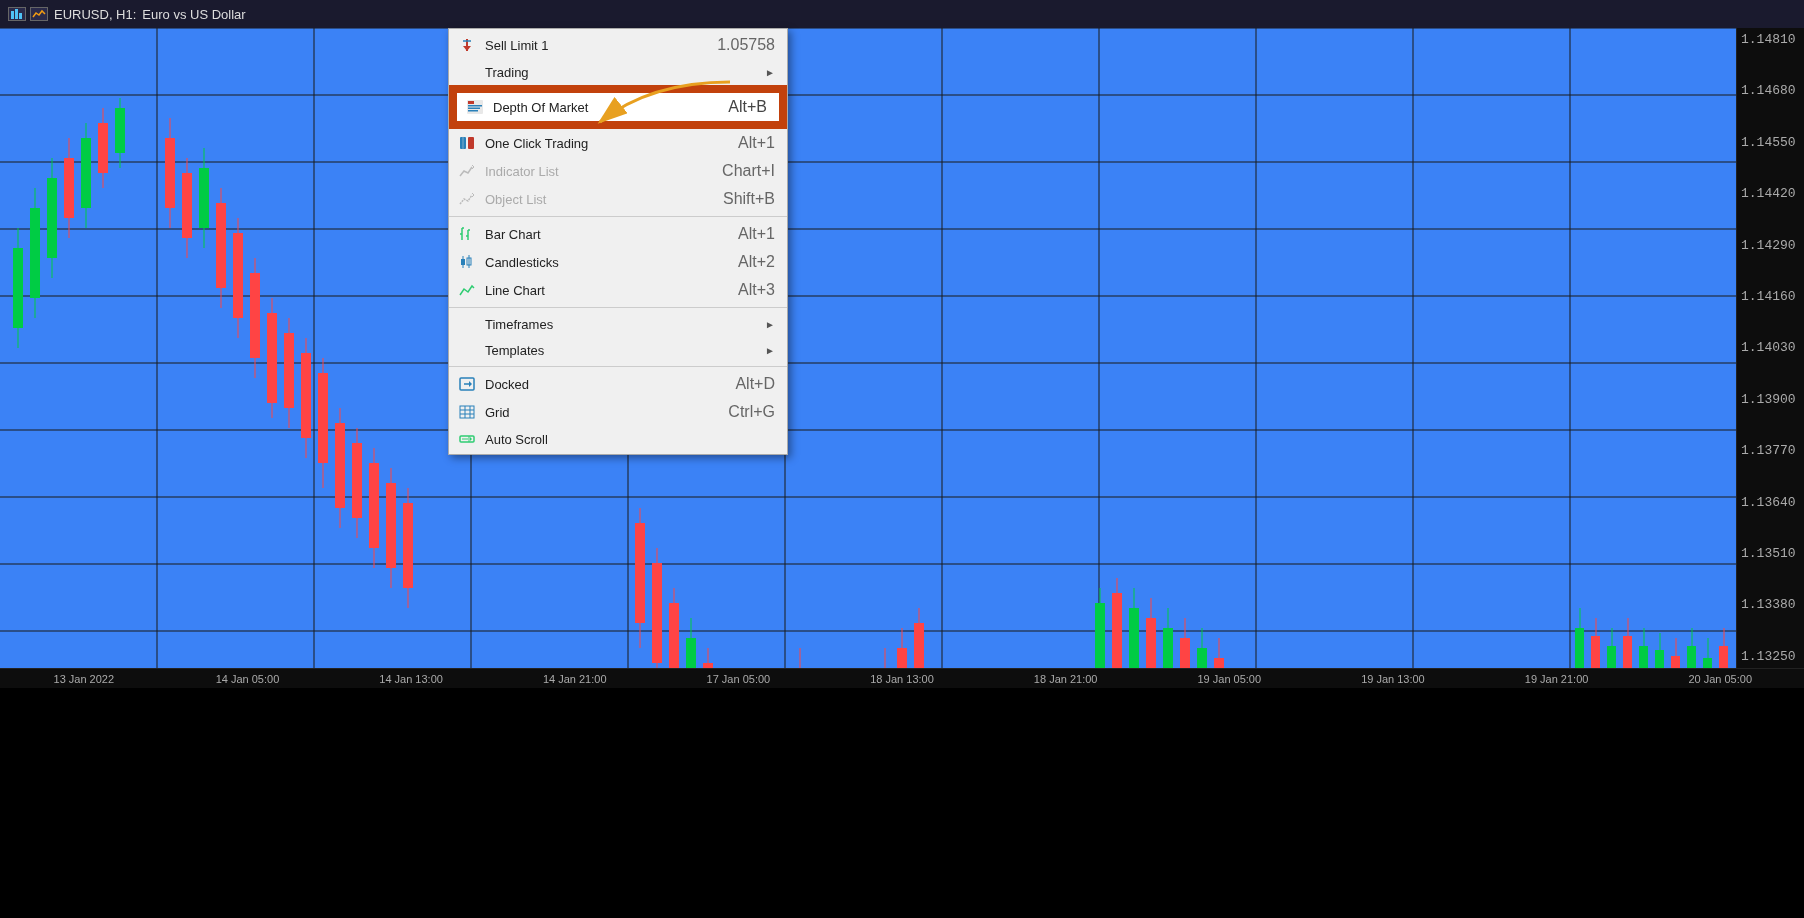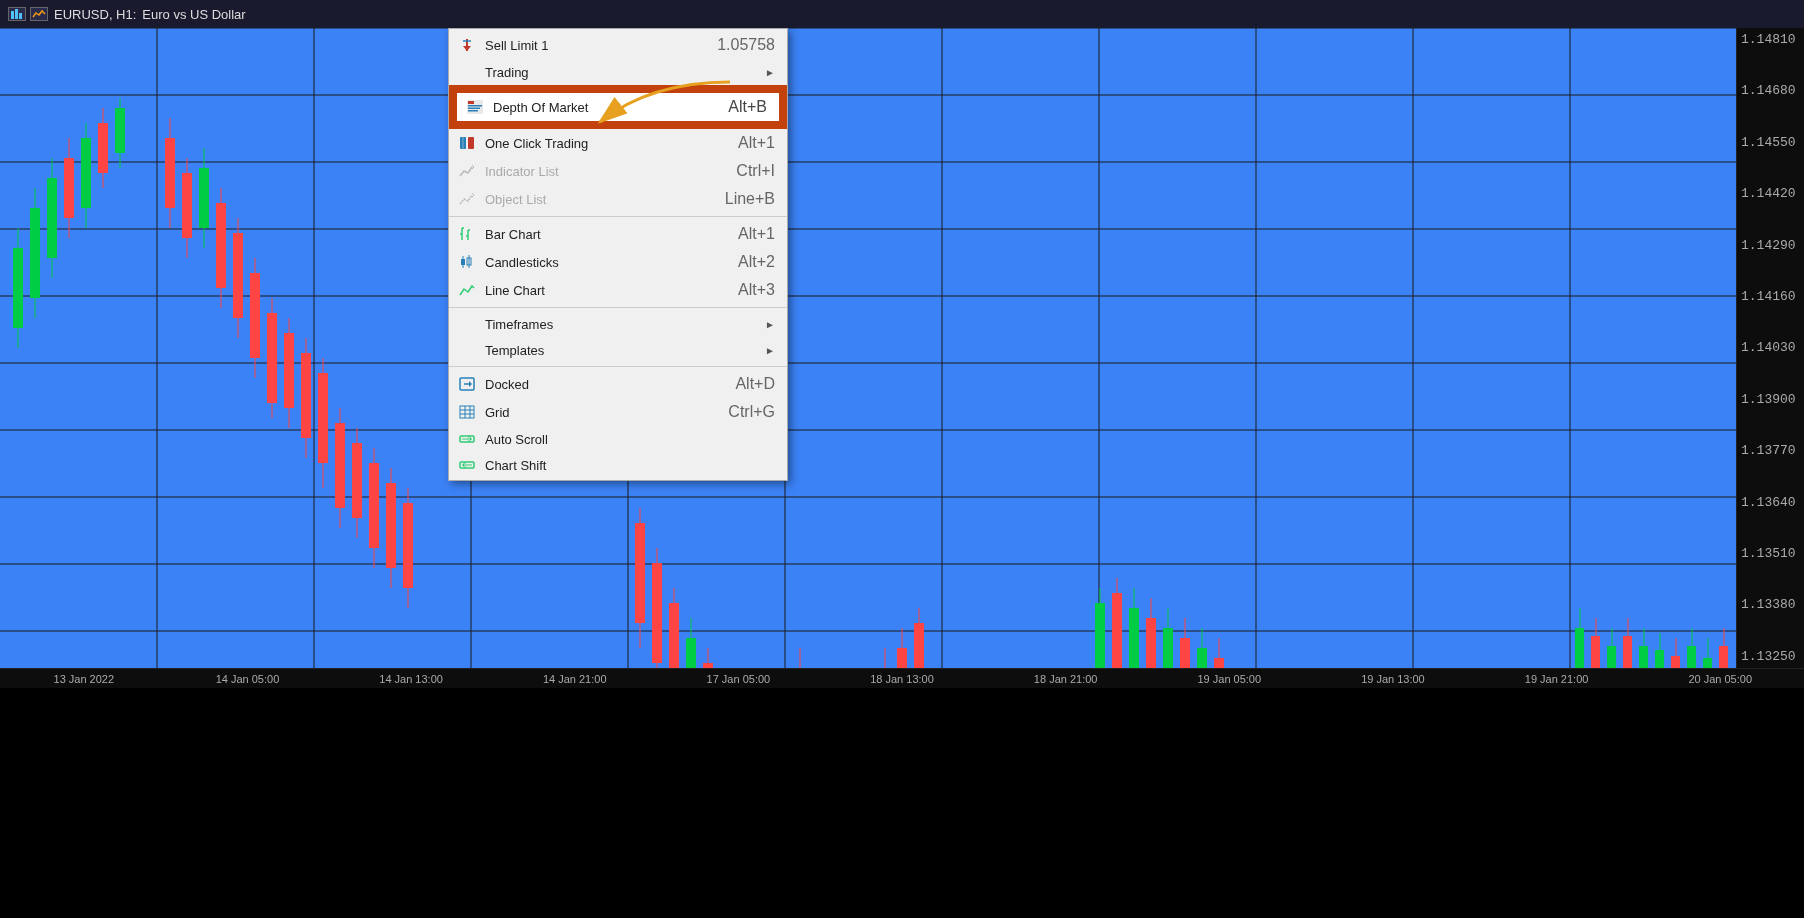--- a/index.html
+++ b/index.html
@@ -445,33 +445,33 @@
 
   <div class="menu-item disabled">
     <div class="menu-icon">
       <svg width="16" height="14" viewBox="0 0 16 14">
         <polyline points="1,12 5,7 9,9 13,3" fill="none" stroke="#bbb" stroke-width="1.5"></polyline>
         <line x1="13" y1="1" x2="15" y2="3" stroke="#bbb" stroke-width="1"></line>
         <line x1="13" y1="5" x2="15" y2="3" stroke="#bbb" stroke-width="1"></line>
       </svg>
     </div>
     <span class="menu-label">Indicator List</span>
-    <span class="menu-shortcut">Ctrl+I</span>
+    <span class="menu-shortcut">Chart+I</span>
   </div>
 
   <div class="menu-item disabled">
     <div class="menu-icon">
       <svg width="16" height="14" viewBox="0 0 16 14">
         <polyline points="1,12 5,7 9,9 13,3" fill="none" stroke="#bbb" stroke-width="1.5" stroke-dasharray="2,1"></polyline>
         <line x1="13" y1="1" x2="15" y2="3" stroke="#bbb" stroke-width="1"></line>
         <line x1="13" y1="5" x2="15" y2="3" stroke="#bbb" stroke-width="1"></line>
       </svg>
     </div>
     <span class="menu-label">Object List</span>
-    <span class="menu-shortcut">Line+B</span>
+    <span class="menu-shortcut">Shift+B</span>
   </div>
 
 
   <div class="menu-separator"></div>
 
   <div class="menu-item">
     <div class="menu-icon">
       <svg width="16" height="14" viewBox="0 0 16 14">
         <line x1="3" y1="1" x2="3" y2="13" stroke="#2ecc71" stroke-width="1.5"></line>
         <line x1="3" y1="1" x2="5" y2="1" stroke="#2ecc71" stroke-width="1.5"></line>
@@ -557,32 +557,20 @@
         <rect x="1" y="4" width="14" height="6" rx="1" fill="none" stroke="#2ecc71" stroke-width="1.5"></rect>
         <line x1="10" y1="4" x2="10" y2="10" stroke="#2ecc71" stroke-width="1"></line>
         <polygon points="13,7 11,5 11,9" fill="#2ecc71"></polygon>
         <line x1="3" y1="7" x2="9" y2="7" stroke="#2ecc71" stroke-width="1"></line>
       </svg>
     </div>
     <span class="menu-label">Auto Scroll</span>
     <span class="menu-shortcut"></span>
   </div>
 
-  <div class="menu-item">
-    <div class="menu-icon">
-      <svg width="16" height="14" viewBox="0 0 16 14">
-        <rect x="1" y="4" width="14" height="6" rx="1" fill="none" stroke="#2ecc71" stroke-width="1.5"></rect>
-        <line x1="6" y1="4" x2="6" y2="10" stroke="#2ecc71" stroke-width="1"></line>
-        <polygon points="3,7 5,5 5,9" fill="#2ecc71"></polygon>
-        <line x1="7" y1="7" x2="13" y2="7" stroke="#2ecc71" stroke-width="1"></line>
-      </svg>
-    </div>
-    <span class="menu-label">Chart Shift</span>
-    <span class="menu-shortcut"></span>
-  </div>
 </div>
 
 <svg class="annotation-arrow" width="200" height="120" viewBox="0 0 200 120" style="position:absolute; top:62px; left:570px; z-index:200; pointer-events:none;">
   <defs>
     <marker id="arrowhead" markerWidth="10" markerHeight="7" refX="9" refY="3.5" orient="auto">
       <polygon points="0 0, 10 3.5, 0 7" fill="#e8a020"></polygon>
     </marker>
   </defs>
   <path d="M 160 20 Q 80 20 30 60" fill="none" stroke="#e8a020" stroke-width="3" marker-end="url(#arrowhead)"></path>
 </svg>

